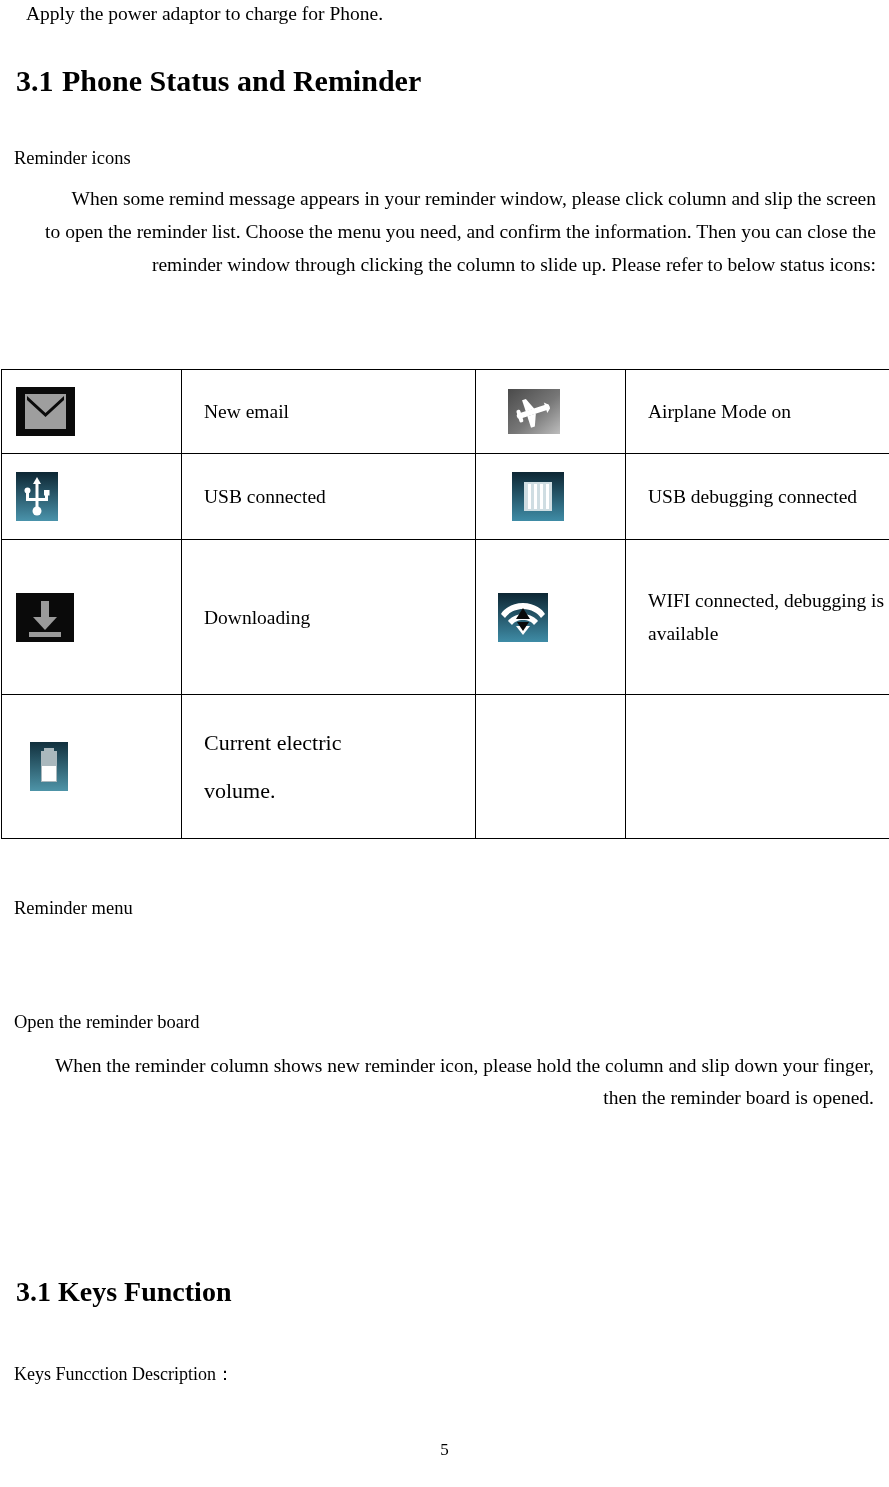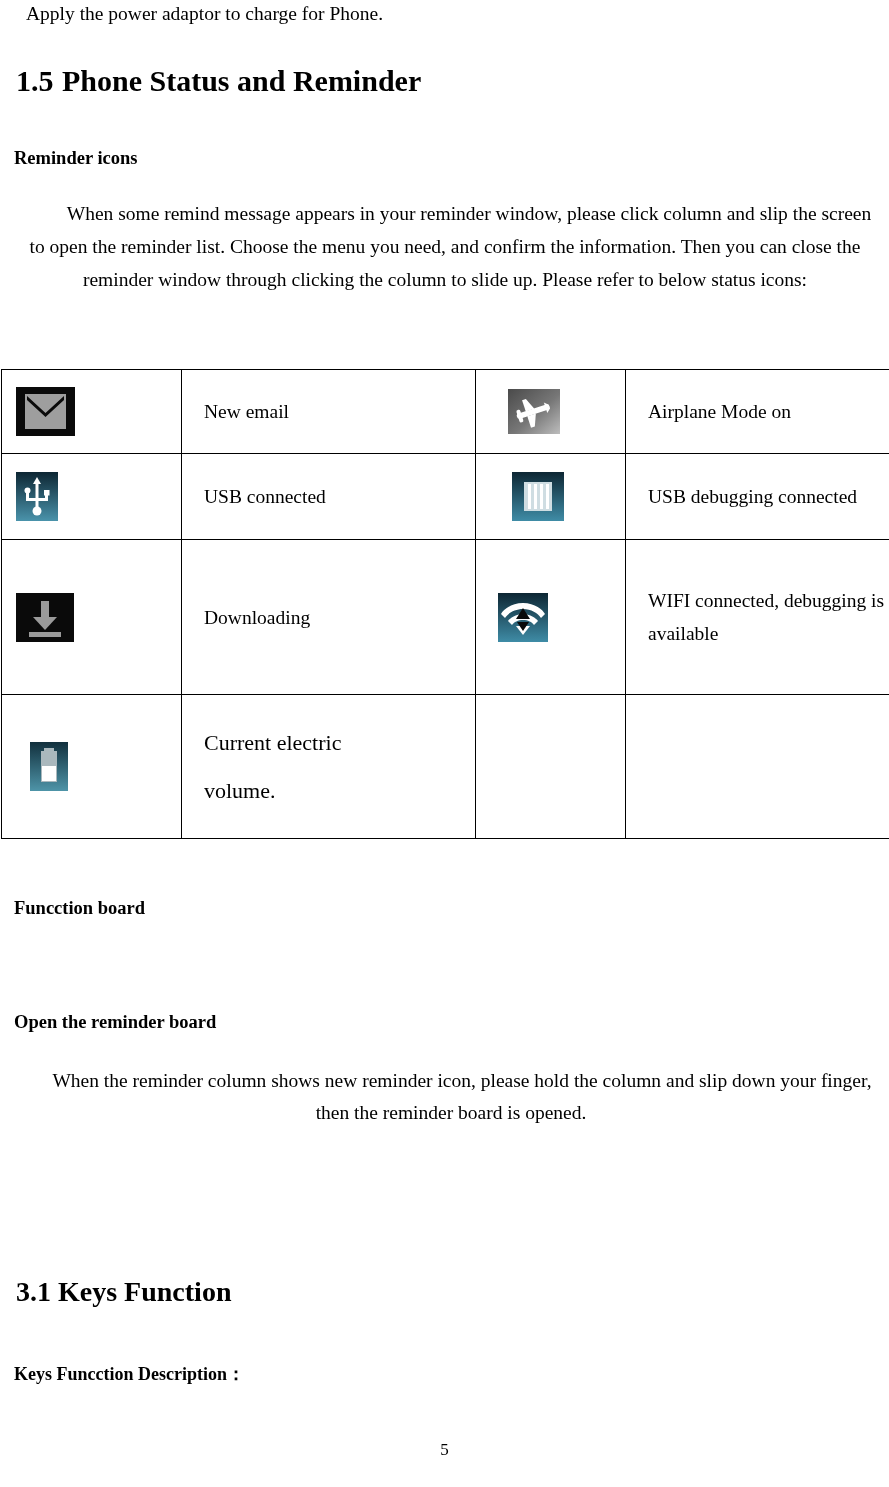--- a/index.html
+++ b/index.html
@@ -40,34 +40,33 @@
     font-weight: bold;
     letter-spacing: 0px;
     white-space: nowrap;
   }
   .h2 .num { display: inline-block; min-width: 46px; }
 
   .h3 {
     position: absolute;
     left: 14px;
     font-size: 18.5px;
-    font-weight: bold;
+    font-weight: normal;
     white-space: nowrap;
   }
   .h3.reminder-icons { top: 148px; }
   .h3.reminder-board { top: 898px; }
   .h3.open-board     { top: 1012px; }
   .h3.keys-desc      { top: 1362px; font-size: 18px; }
 
   .para {
     position: absolute;
     font-size: 19.5px;
     line-height: 33px;
-    text-align: center;
-    margin-top: 15px;
+    text-align: right;
   }
   .para.p-intro {
     left: 14px;
     top: 182px;
     width: 862px;
   }
   .para.p-intro .first { padding-left: 48px; }
 
   .para.p-board {
     left: 42px;
@@ -161,21 +160,21 @@
   .ico { display: block; }
 </style>
 </head>
 <body>
 
 <div class="page">
 
   <div class="intro-line">Apply the power adaptor to charge for Phone.</div>
 
   <div class="h2">
-    <span class="num">1.5</span><span>Phone Status and Reminder</span>
+    <span class="num">3.1</span><span>Phone Status and Reminder</span>
   </div>
 
   <div class="h3 reminder-icons">Reminder icons</div>
 
   <div class="para p-intro">
     <span class="first">When some remind message appears in your reminder window, please click column and slip the screen to open the reminder list. Choose the menu you need, and confirm the information. Then you can close the reminder window through clicking the column to slide up. Please refer to below status icons:</span>
   </div>
 
   <table class="icon-table">
     <tbody>
@@ -325,21 +324,21 @@
           <span>Current electric</span>
           <span class="l2">volume.</span>
         </td>
         <td class="icon-cell col-icon-b"></td>
         <td class="label-cell col-text-b"></td>
       </tr>
 
     </tbody>
   </table>
 
-  <div class="h3 reminder-board">Funcction board</div>
+  <div class="h3 reminder-board">Reminder menu</div>
 
   <div class="h3 open-board">Open the reminder board</div>
   <div class="para p-open">
     <span class="first">When the reminder column shows new reminder icon, please hold the column and slip down your finger, then the reminder board is opened.</span>
   </div>
 
   <div class="h2b">3.1 Keys Function</div>
   <div class="h3 keys-desc">Keys Funcction Description：</div>
 
   <div class="page-number">5</div>

